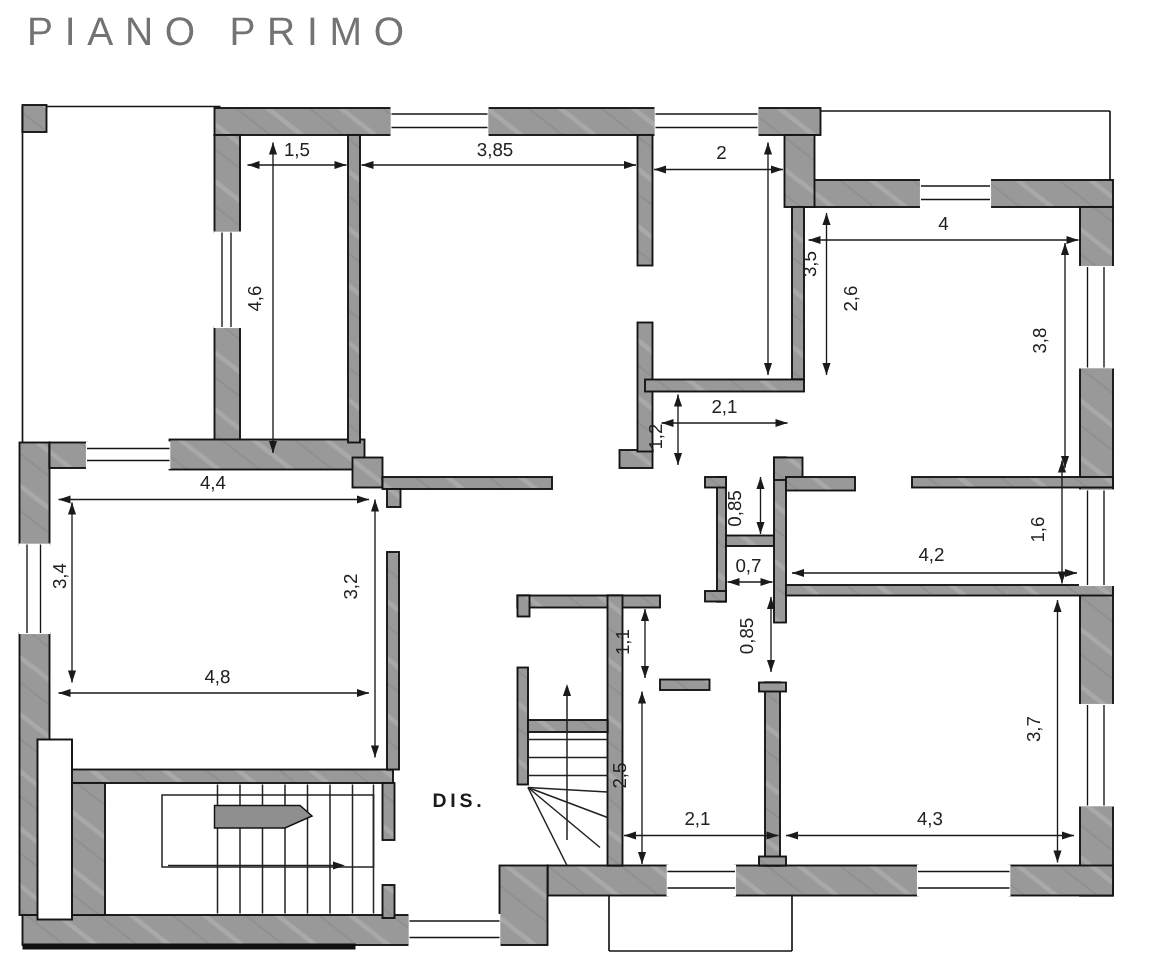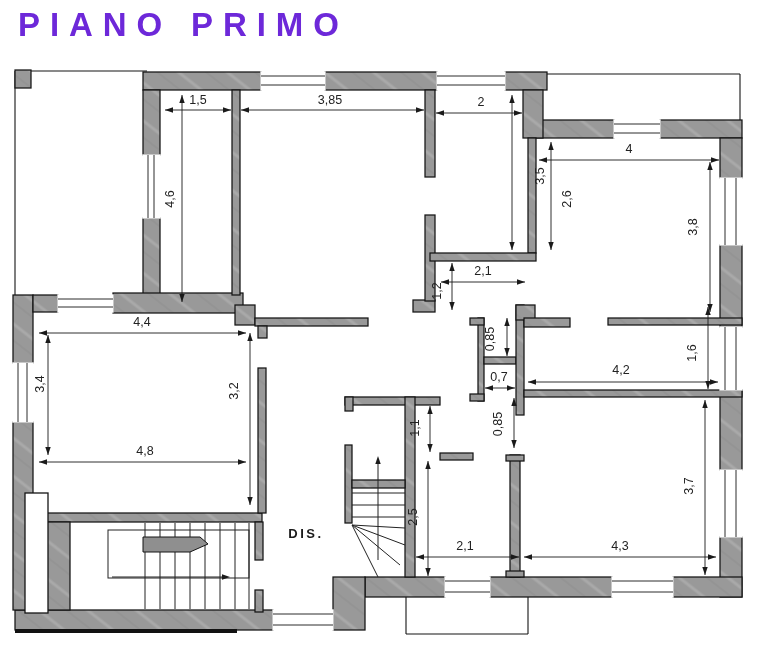--- a/index.html
+++ b/index.html
@@ -1,19 +1,19 @@
 <!DOCTYPE html>
 <html><head>
 <meta charset="utf-8">
 <style>
   html,body{margin:0;padding:0;background:#ffffff;}
   .page{position:relative;width:766px;height:653px;background:#ffffff;overflow:hidden;
         font-family:"Liberation Sans", sans-serif;}
-  .title{position:absolute;left:18px;top:6px;font-size:33px;letter-spacing:.30em;
-         font-weight:700;color:#6d28d9;white-space:nowrap;transform:scaleY(1.02);}
+  .title{position:absolute;left:18px;top:6px;font-size:26px;letter-spacing:.30em;
+         font-weight:400;color:#737373;white-space:nowrap;transform:scaleY(1.02);}
   svg{position:absolute;left:0;top:0;}
   text{font-family:"Liberation Sans", sans-serif;}
 </style>
 </head>
 <body>
 
 <div class="page">
   <div class="title">PIANO PRIMO</div>
   <svg id="plan" width="766" height="653" viewBox="0 0 766 653">
     <defs>

